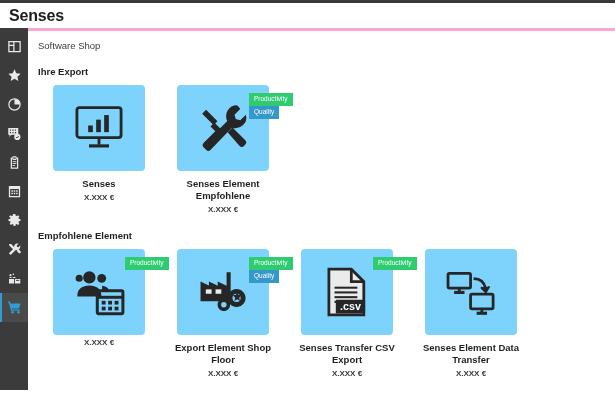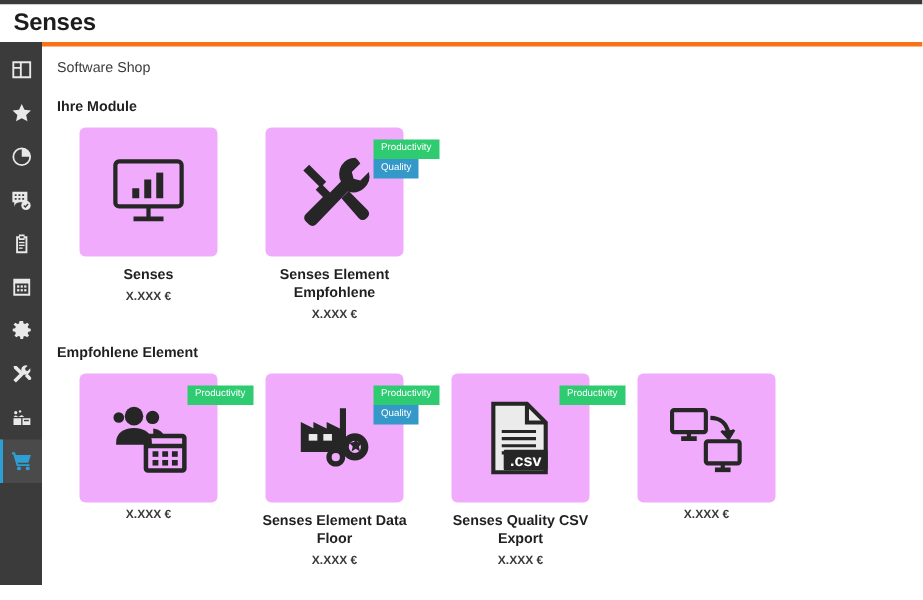--- a/index.html
+++ b/index.html
@@ -77,21 +77,21 @@
   }
   .side-item svg { display: block; }
 
   
   .content {
     position: absolute;
     top: 28px; left: 28px;
     width: 587px;
     height: 372px;
     background: #ffffff;
-    border-top: 3px solid #f97316;
+    border-top: 3px solid #f9a8d4;
     padding: 9px 0 0 9px;
   }
 
   .breadcrumb {
     font-size: 9.5px;
     color: #3d3d3d;
     margin-bottom: 15px;
     margin-left: 1px;
   }
 
@@ -112,21 +112,21 @@
     width: 124px;
     display: flex;
     flex-direction: column;
     align-items: center;
   }
 
   .card {
     position: relative;
     width: 92px;
     height: 86px;
-    background: #f0abfc;
+    background: #7dd3fc;
     border-radius: 4px;
     display: flex;
     align-items: center;
     justify-content: center;
     cursor: pointer;
   }
   .card .glyph { display: block; }
 
   .badges {
     position: absolute;
@@ -273,21 +273,21 @@
       <circle cx="9" cy="19.6" r="2.1"></circle>
             <circle cx="18.4" cy="19.6" r="2.1"></circle>
           </svg>
         </span>
       </div>
     </div>
 
   <div class="content">
     <div class="breadcrumb">Software Shop</div>
     <div id="sections">
-        <div class="section-title">Ihre Module</div>
+        <div class="section-title">Ihre Export</div>
         <div class="card-row">
           <div class="module">
             <div class="card">
               <span>
                 <svg class="glyph" width="50" height="48" viewBox="0 0 60 56" fill="none" stroke="#262626" stroke-width="3.4">
       <rect x="3.5" y="3.5" width="53" height="36" rx="3"></rect>
       <line x1="30" y1="39.5" x2="30" y2="48"></line>
       <line x1="18" y1="49.5" x2="42" y2="49.5" stroke-width="3.8"></line>
       <g stroke="none" fill="#262626">
         <rect x="17" y="25" width="5.6" height="8"></rect>
@@ -359,21 +359,21 @@
       <path d="M45.5 25.5l1.2 3.6 3.7.5-2.6 2.8.9 3.7-3.2-1.9-3.2 1.9.9-3.7-2.6-2.8 3.7-.5 1.2-3.6z"></path>
       <path d="M44.8 22.5c5.6 0 10.2 4.6 10.2 10.2S50.4 42.9 44.8 42.9 34.6 38.3 34.6 32.7s4.6-10.2 10.2-10.2zm0 5.6a4.6 4.6 0 1 0 0 9.2 4.6 4.6 0 0 0 0-9.2z"></path>
       <path d="M30.4 33.4c3.9 0 7.1 3.2 7.1 7.1s-3.2 7.1-7.1 7.1-7.1-3.2-7.1-7.1 3.2-7.1 7.1-7.1zm0 4a3.1 3.1 0 1 0 0 6.2 3.1 3.1 0 0 0 0-6.2z"></path>
       </svg>
               </span>
               <div class="badges">
                 <span class="badge productivity">Productivity</span>
                 <span class="badge quality">Quality</span>
               </div>
             </div>
-            <div class="module-name">Senses Element Data Floor</div>
+            <div class="module-name">Export Element Shop Floor</div>
             <div class="module-price">X.XXX €</div>
           </div>
           <div class="module">
             <div class="card">
               <span>
                 <svg class="glyph" width="46" height="50" viewBox="0 0 52 58" fill="none">
       <path d="M5 2.5h26L45.5 17v38.5H5V2.5z" stroke="#262626" stroke-width="3.2" fill="#ebebeb"></path>
       <path d="M31 2.5V17h14.5" stroke="#262626" stroke-width="3.2" fill="none"></path>
       <g stroke="#262626" stroke-width="2.4">
         <line x1="11.5" y1="24" x2="38" y2="24"></line>
@@ -382,37 +382,38 @@
         <line x1="11.5" y1="40.5" x2="38" y2="40.5"></line>
       </g>
       <rect x="13" y="38" width="34" height="16" rx="1" fill="#262626"></rect>
       <text x="30" y="50.3" font-family="'Liberation Sans',sans-serif" font-size="12.5" font-weight="bold" fill="#ffffff" text-anchor="middle">.csv</text>
       </svg>
               </span>
               <div class="badges">
                 <span class="badge productivity">Productivity</span>
               </div>
             </div>
-            <div class="module-name">Senses Quality CSV Export</div>
+            <div class="module-name">Senses Transfer CSV Export</div>
             <div class="module-price">X.XXX €</div>
           </div>
           <div class="module">
             <div class="card">
               <span>
                 <svg class="glyph" width="52" height="46" viewBox="0 0 60 52" fill="none" stroke="#262626" stroke-width="3.2">
       <rect x="3.5" y="4.5" width="26" height="17" rx="1.6"></rect>
       <line x1="16.5" y1="21.5" x2="16.5" y2="25.5"></line>
       <line x1="10.5" y1="26.5" x2="22.5" y2="26.5" stroke-width="3.6"></line>
       <rect x="29.5" y="28.5" width="26" height="17" rx="1.6"></rect>
       <line x1="42.5" y1="45.5" x2="42.5" y2="49.5"></line>
       <line x1="36.5" y1="50.5" x2="48.5" y2="50.5" stroke-width="3.6"></line>
       <path d="M33 10.5c7.5 0 12.5 4.5 13.8 11.5" stroke-width="3.2"></path>
       <path d="M41.5 20.5l5.5 6 4.2-6.8" fill="#262626" stroke="#262626" stroke-width="2.2" stroke-linejoin="round"></path>
       </svg>
               </span>
             </div>
+            <div class="module-name">Senses Element Data Transfer</div>
             <div class="module-price">X.XXX €</div>
           </div>
         </div>
       </div>
   </div>
 
 </div>
 
 </body></html>

